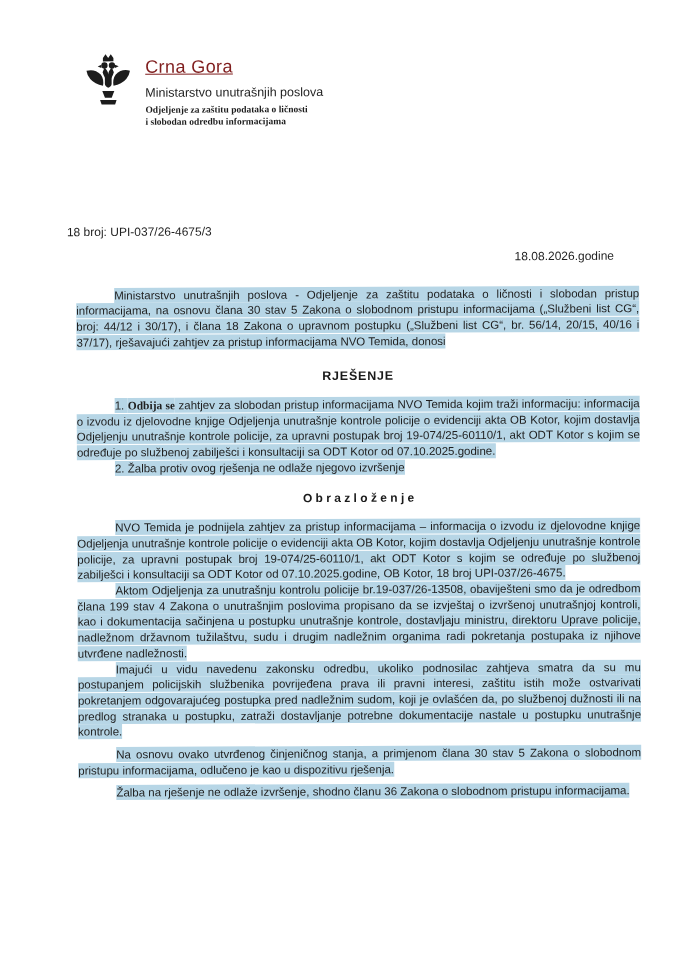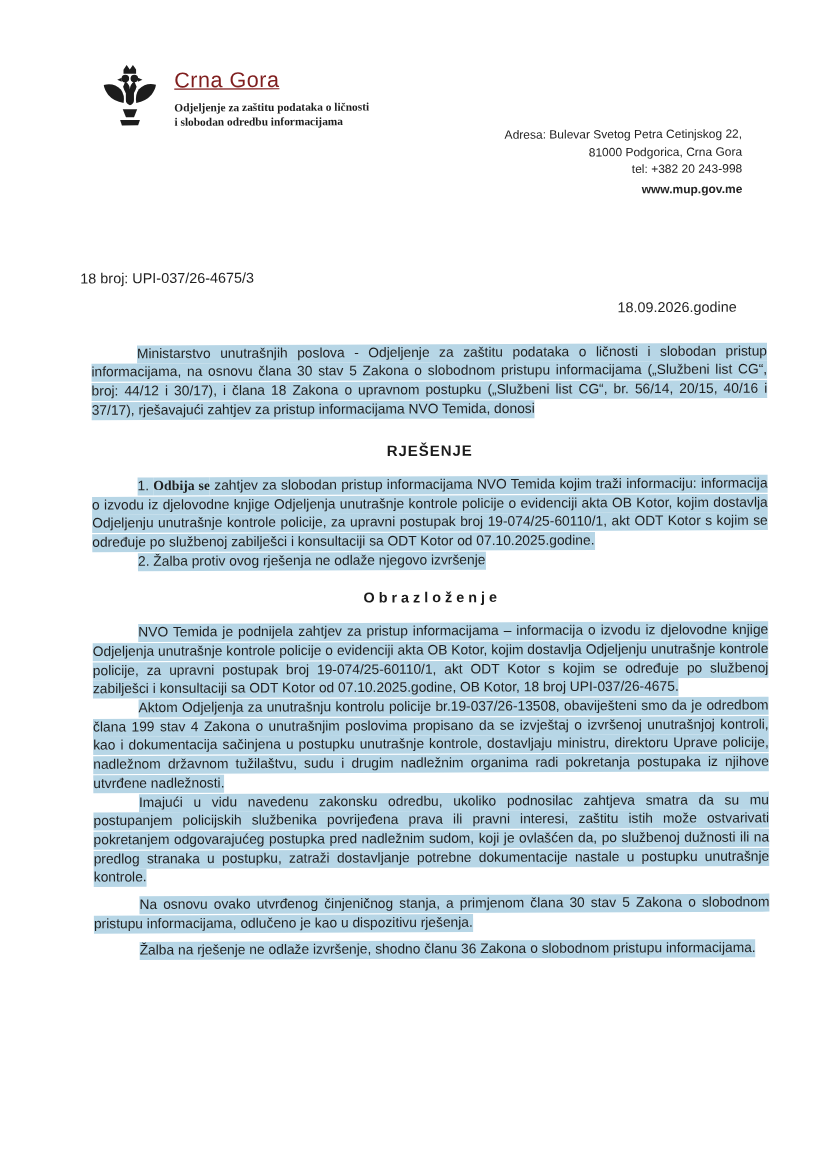--- a/index.html
+++ b/index.html
@@ -143,33 +143,28 @@
         <path d="M27.5 33 h9 v9 q0 4 -4.5 5.5 q-4.5 -1.5 -4.5 -5.5 z"></path>
 
         <path d="M24 52 h16 l-3.5 9 h-9 z"></path>
         <path d="M21 64 h22 l-2 6 h-18 z"></path>
       </g>
     </svg>
   </div>
 
   <div class="org">
     <div class="country">Crna Gora</div>
+    <div class="ministry">Ministarstvo unutrašnjih poslova</div>
     <div class="dept">Odjeljenje za zaštitu podataka o ličnosti</div>
     <div class="dept">i slobodan odredbu informacijama</div>
   </div>
 
-  <div class="address">
-    <div>Adresa: Bulevar Svetog Petra Cetinjskog 22,</div>
-    <div>81000 Podgorica, Crna Gora</div>
-    <div>tel: +382 20 243-998</div>
-    <div class="web">www.mup.gov.me</div>
-  </div>
 
   <div class="case-number">18 broj: UPI-037/26-4675/3</div>
-  <div class="doc-date">18.09.2026.godine</div>
+  <div class="doc-date">18.08.2026.godine</div>
 
   <main class="body-text">
 
     <p class="para"><span class="hl">Ministarstvo unutrašnjih poslova - Odjeljenje za zaštitu podataka o ličnosti i slobodan pristup informacijama, na osnovu člana 30 stav 5 Zakona o slobodnom pristupu informacijama („Službeni list CG“, broj: 44/12 i 30/17), i člana 18 Zakona o upravnom postupku („Službeni list CG“, br. 56/14, 20/15, 40/16 i 37/17), rješavajući zahtjev za pristup informacijama NVO Temida, donosi</span></p>
 
     <h2 class="h-res">RJEŠENJE</h2>
 
     <p class="para"><span class="hl">1. </span><span class="hl bold">Odbija se</span><span class="hl"> zahtjev za slobodan pristup informacijama NVO Temida kojim traži informaciju: informacija o izvodu iz djelovodne knjige Odjeljenja unutrašnje kontrole policije o evidenciji akta OB Kotor, kojim dostavlja Odjeljenju unutrašnje kontrole policije, za upravni postupak broj 19-074/25-60110/1, akt ODT Kotor s kojim se određuje po službenoj zabilješci i konsultaciji sa ODT Kotor od 07.10.2025.godine.</span></p>
 
     <p class="para"><span class="hl">2. Žalba protiv ovog rješenja ne odlaže njegovo izvršenje</span></p>

